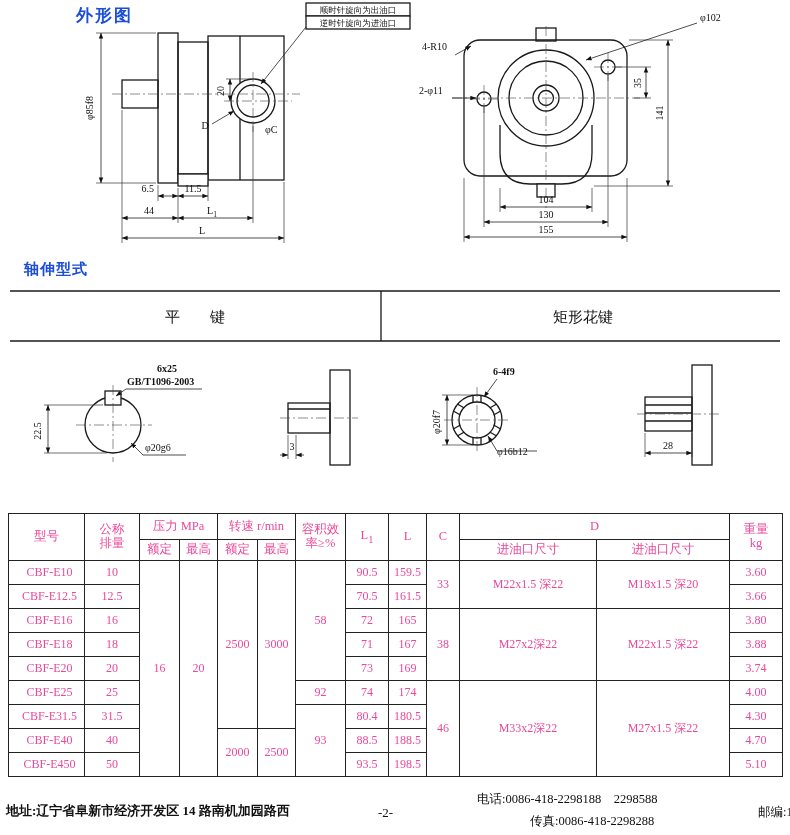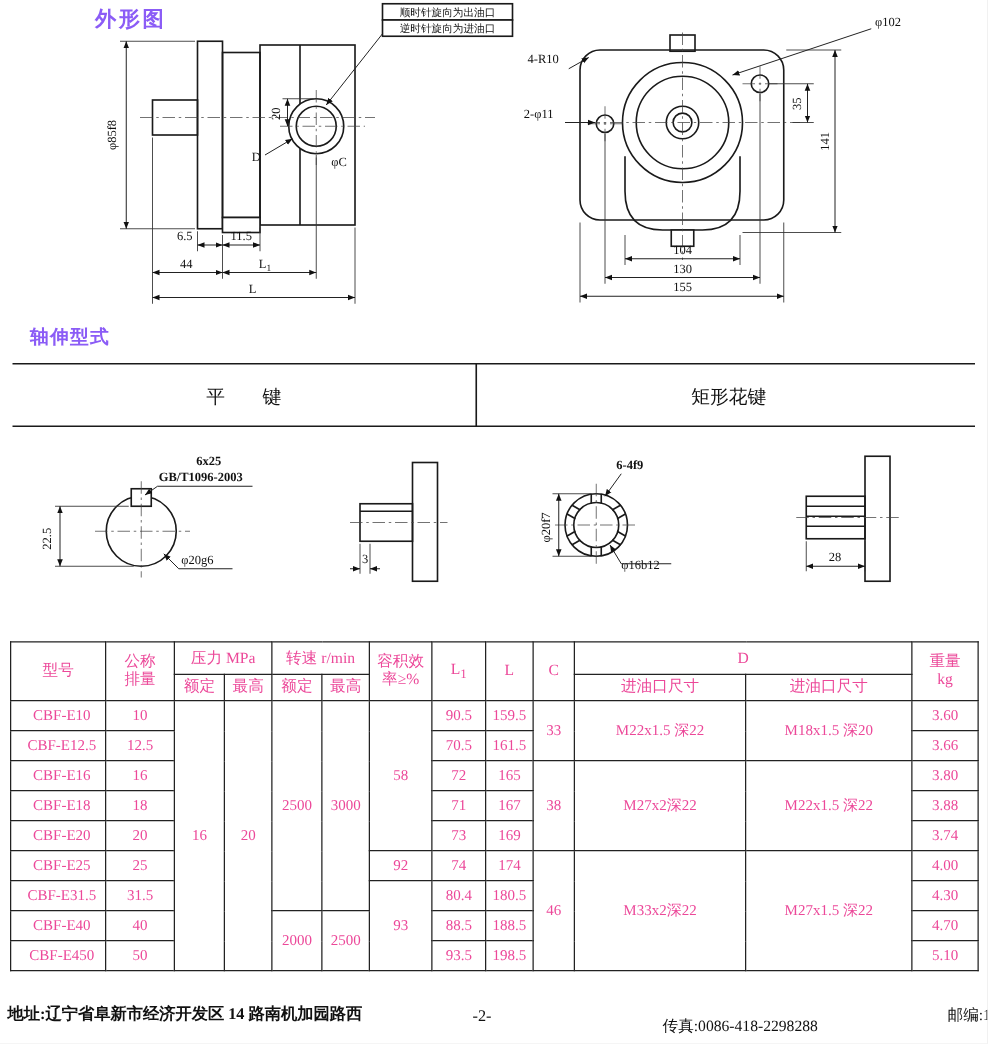--- a/index.html
+++ b/index.html
@@ -1,20 +1,20 @@
 <!DOCTYPE html>
 <html><head>
 <meta charset="utf-8">
 <style>
   * { margin:0; padding:0; box-sizing:border-box; }
   html,body { background:#e8e8e8; }
   body { font-family:"Liberation Serif","DejaVu Serif",serif; color:#111; }
   .page { position:relative; width:790px; height:835px; background:#ffffff; margin:0 auto; overflow:hidden; }
   .abs { position:absolute; }
-  .sec-title { position:absolute; font-weight:bold; color:#8b5cf6; }
+  .sec-title { position:absolute; font-weight:bold; color:#1d4ed8; }
   #outline-title { left:76px; top:4px; font-size:17px; letter-spacing:2px; }
   #shaft-title { left:24px; top:260px; font-size:15px; letter-spacing:1px; }
 
   svg .ln  { fill:none; stroke:#1a1a1a; stroke-width:1.3; }
   svg .lnf { fill:#ffffff; stroke:#1a1a1a; stroke-width:1.3; }
   svg .dim { stroke:#333; stroke-width:0.7; fill:none; }
   svg .dl  { stroke:#222; stroke-width:0.8; fill:none; }
   svg .cl  { stroke:#444; stroke-width:0.6; fill:none; stroke-dasharray:10 3 2 3; }
   svg text { font-family:"Liberation Serif","DejaVu Serif",serif; font-size:10px; fill:#111; }
   svg text.small { font-size:8.5px; }
@@ -382,16 +382,17 @@
         <td>50</td>
         <td>93.5</td>
         <td>198.5</td>
         <td>5.10</td>
       </tr>
     </tbody>
   </table>
 
   <div id="footer-address" class="footer-item">地址:辽宁省阜新市经济开发区 14 路南机加园路西</div>
   <div id="page-number" class="footer-item">-2-</div>
+  <div id="footer-phone" class="footer-item">电话:0086-418-2298188    2298588</div>
   <div id="footer-fax" class="footer-item">传真:0086-418-2298288</div>
   <div id="footer-postcode" class="footer-item">邮编:123000</div>
 
 </div>
 
 </body></html>

